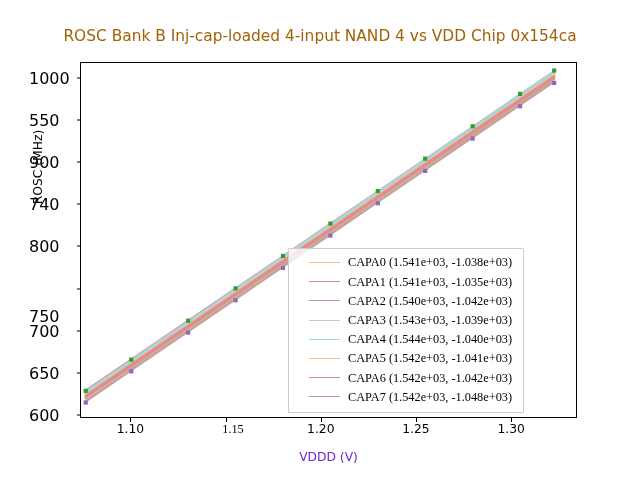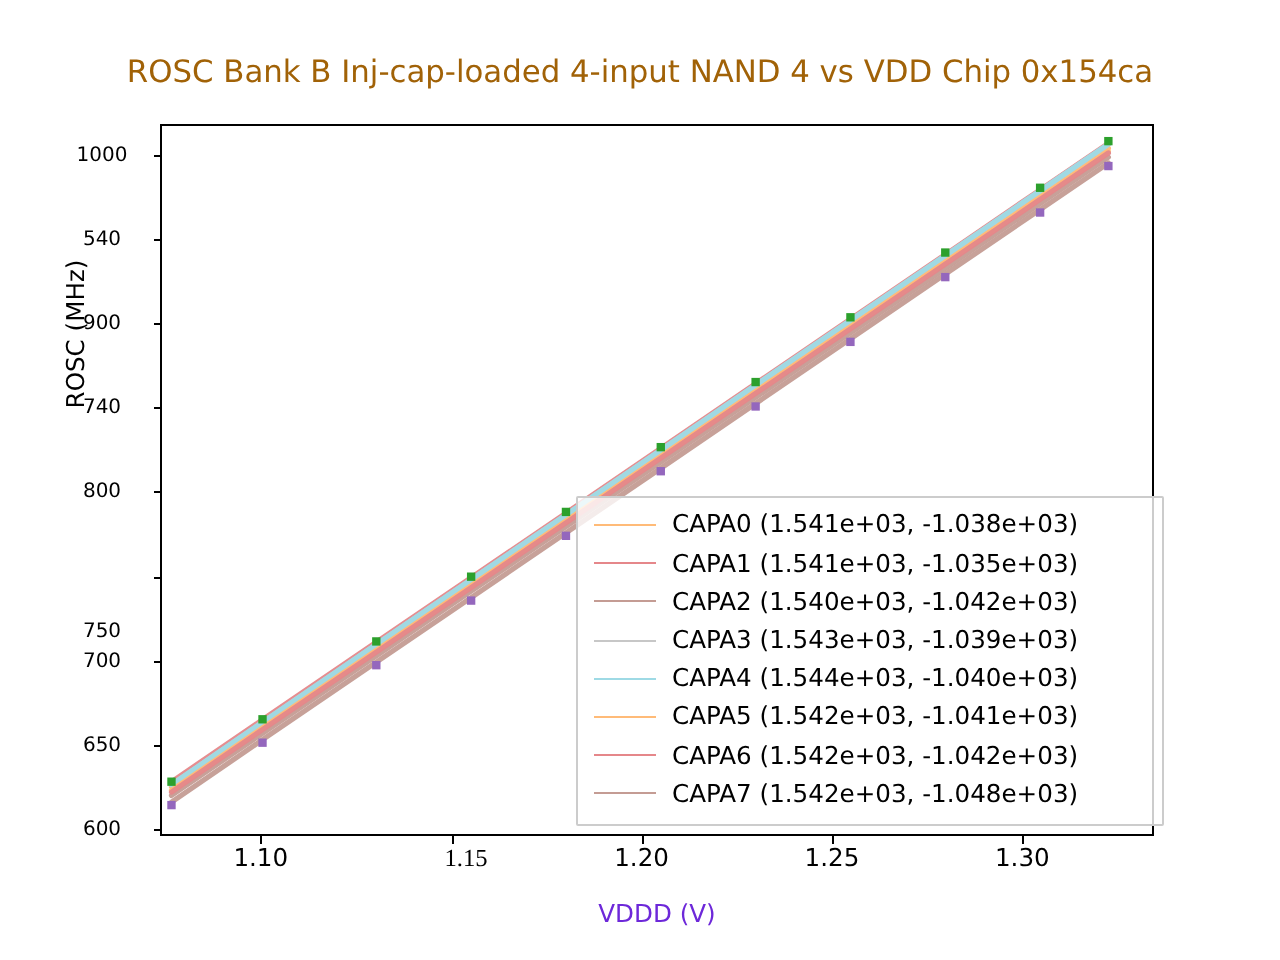--- a/index.html
+++ b/index.html
@@ -27,22 +27,22 @@
     width:497px;height:356px;
     border:1.05px solid #000000;
     box-sizing:border-box;
     background:transparent;
     overflow:hidden;
   }
   #plot-svg{position:absolute;left:0;top:0;width:100%;height:100%;display:block;}
   .ytick-label{
     position:absolute;
     width:44px;
-    text-align:center;
-    font-size:10px;
+    text-align:left;
+    font-size:16px;
     color:#000000;
     transform:translateY(-50%);
     left:29px;
   }
   .ytick-mark{
     position:absolute;
     left:76.5px;width:3.5px;height:1px;background:#000000;
     transform:translateY(-50%);
   }
   .xtick-label{
@@ -69,26 +69,27 @@
     left:-82px;top:160px;width:240px;
     text-align:center;font-size:12.3px;color:#000000;
     transform:rotate(-90deg);
     transform-origin:center center;
   }
 
   
   #legend{
     position:absolute;
     left:288px;top:248px;
-    width:294px;
+    width:236px;
     background:rgba(255,255,255,0.80);
     border:0.8px solid #cccccc;
     box-sizing:border-box;
-    padding:4px 6px 5px 6px;
+    padding:4px 6px 5px 18px;
     border-radius:1px;
+    font-family:Liberation Serif, serif;
   }
   .legend-row{
     display:flex;align-items:center;
     height:19.2px;
   }
   .legend-swatch{
     width:31px;height:0;
     border-top-width:1.6px;
     border-top-style:solid;
     margin-right:8px;
@@ -102,21 +103,21 @@
 </style>
 </head>
 <body>
 
 <div id="figure">
 
   <div id="title">ROSC Bank B Inj-cap-loaded 4-input NAND 4 vs VDD Chip 0x154ca</div>
 
   <div class="ytick-label" style="top:77.6px;">1000</div>
   <div class="ytick-mark" style="top:77.6px;"></div>
-  <div class="ytick-label" style="top:119.8px;">540</div>
+  <div class="ytick-label" style="top:119.8px;">550</div>
   <div class="ytick-mark" style="top:119.8px;"></div>
   <div class="ytick-label" style="top:162.0px;">900</div>
   <div class="ytick-mark" style="top:162.0px;"></div>
   <div class="ytick-label" style="top:204.2px;">740</div>
   <div class="ytick-mark" style="top:204.2px;"></div>
   <div class="ytick-label" style="top:246.4px;">800</div>
   <div class="ytick-mark" style="top:246.4px;"></div>
   <div class="ytick-label" style="top:288.6px;margin-top:27px;">750</div>
   <div class="ytick-mark" style="top:288.6px;"></div>
   <div class="ytick-label" style="top:330.8px;">700</div>

